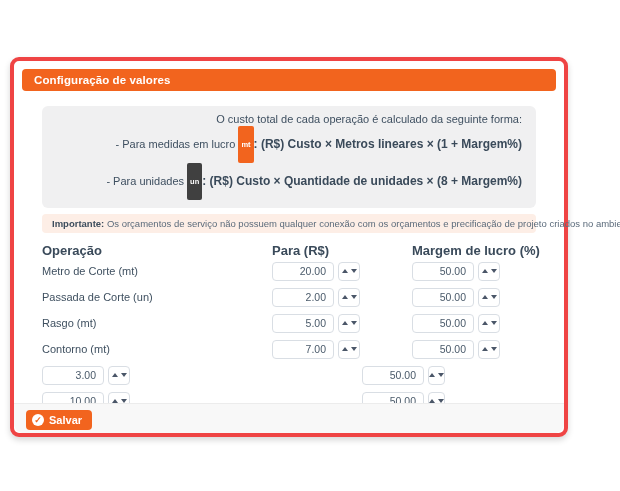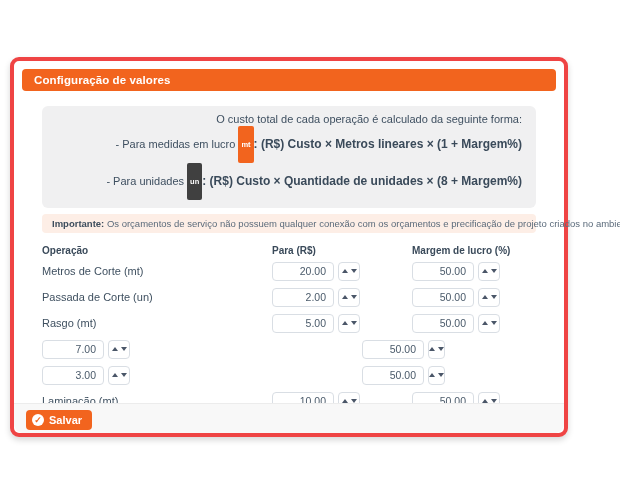--- a/index.html
+++ b/index.html
@@ -30,21 +30,21 @@
   .badge-un { background:#404040; }
   .important-box {
     margin-top:6px; background:#fdeee6; border-radius:4px; padding:4px 10px;
     font-size:9.5px; line-height:11px; color:#5b6b7b; white-space:nowrap;
   }
   .important-box b { color:#3d4d5d; }
   .grid-row {
     display:grid; grid-template-columns:1fr 90px 50px 92px 32px;
     align-items:center;
   }
-  .thead { margin-top:9px; height:16px; font-size:10px; font-weight:700; color:#3a4a5a; }
+  .thead { margin-top:9px; height:16px; font-size:13px; font-weight:700; color:#3a4a5a; }
   .thead .col-h { white-space:nowrap; }
   .trow { height:26px; }
   .row-label { font-size:11px; color:#3f5060; white-space:nowrap; }
   .num-group { display:flex; align-items:center; gap:4px; }
   .num-input {
     width:62px; height:19px; border:1px solid #d9dee4; border-radius:4px;
     text-align:right; padding-right:7px; font-size:10.5px; color:#4a5a6a;
     font-family:"Liberation Sans", sans-serif; background:#fff; outline:none;
   }
   .spinner {
@@ -90,21 +90,21 @@
 
     <div class="grid-row thead">
       <div class="col-h">Operação</div>
       <div class="col-h">Para (R$)</div>
       <div></div>
       <div class="col-h">Margem de lucro (%)</div>
       <div></div>
     </div>
 
     <div class="grid-row trow">
-      <div class="row-label">Metros de Corte (mt)</div>
+      <div class="row-label">Metro de Corte (mt)</div>
       <div class="num-group">
         <input class="num-input" value="20.00" style="">
         <span class="spinner">
             <span class="arr-up"></span>
             <span class="arr-dn"></span>
           </span>
       </div>
       <div></div>
       <div class="num-group">
         <input class="num-input" value="50.00" style="">
@@ -150,20 +150,21 @@
         <input class="num-input" value="50.00" style="">
         <span class="spinner">
             <span class="arr-up"></span>
             <span class="arr-dn"></span>
           </span>
       </div>
       <div></div>
     </div>
 
     <div class="grid-row trow">
+      <div class="row-label">Contorno (mt)</div>
       <div class="num-group">
         <input class="num-input" value="7.00" style="">
         <span class="spinner">
             <span class="arr-up"></span>
             <span class="arr-dn"></span>
           </span>
       </div>
       <div></div>
       <div class="num-group">
         <input class="num-input" value="50.00" style="">
@@ -188,21 +189,20 @@
         <input class="num-input" value="50.00" style="">
         <span class="spinner">
             <span class="arr-up"></span>
             <span class="arr-dn"></span>
           </span>
       </div>
       <div></div>
     </div>
 
     <div class="grid-row trow">
-      <div class="row-label">Laminação (mt)</div>
       <div class="num-group">
         <input class="num-input" value="10.00" style="">
         <span class="spinner">
             <span class="arr-up"></span>
             <span class="arr-dn"></span>
           </span>
       </div>
       <div></div>
       <div class="num-group">
         <input class="num-input" value="50.00" style="">

